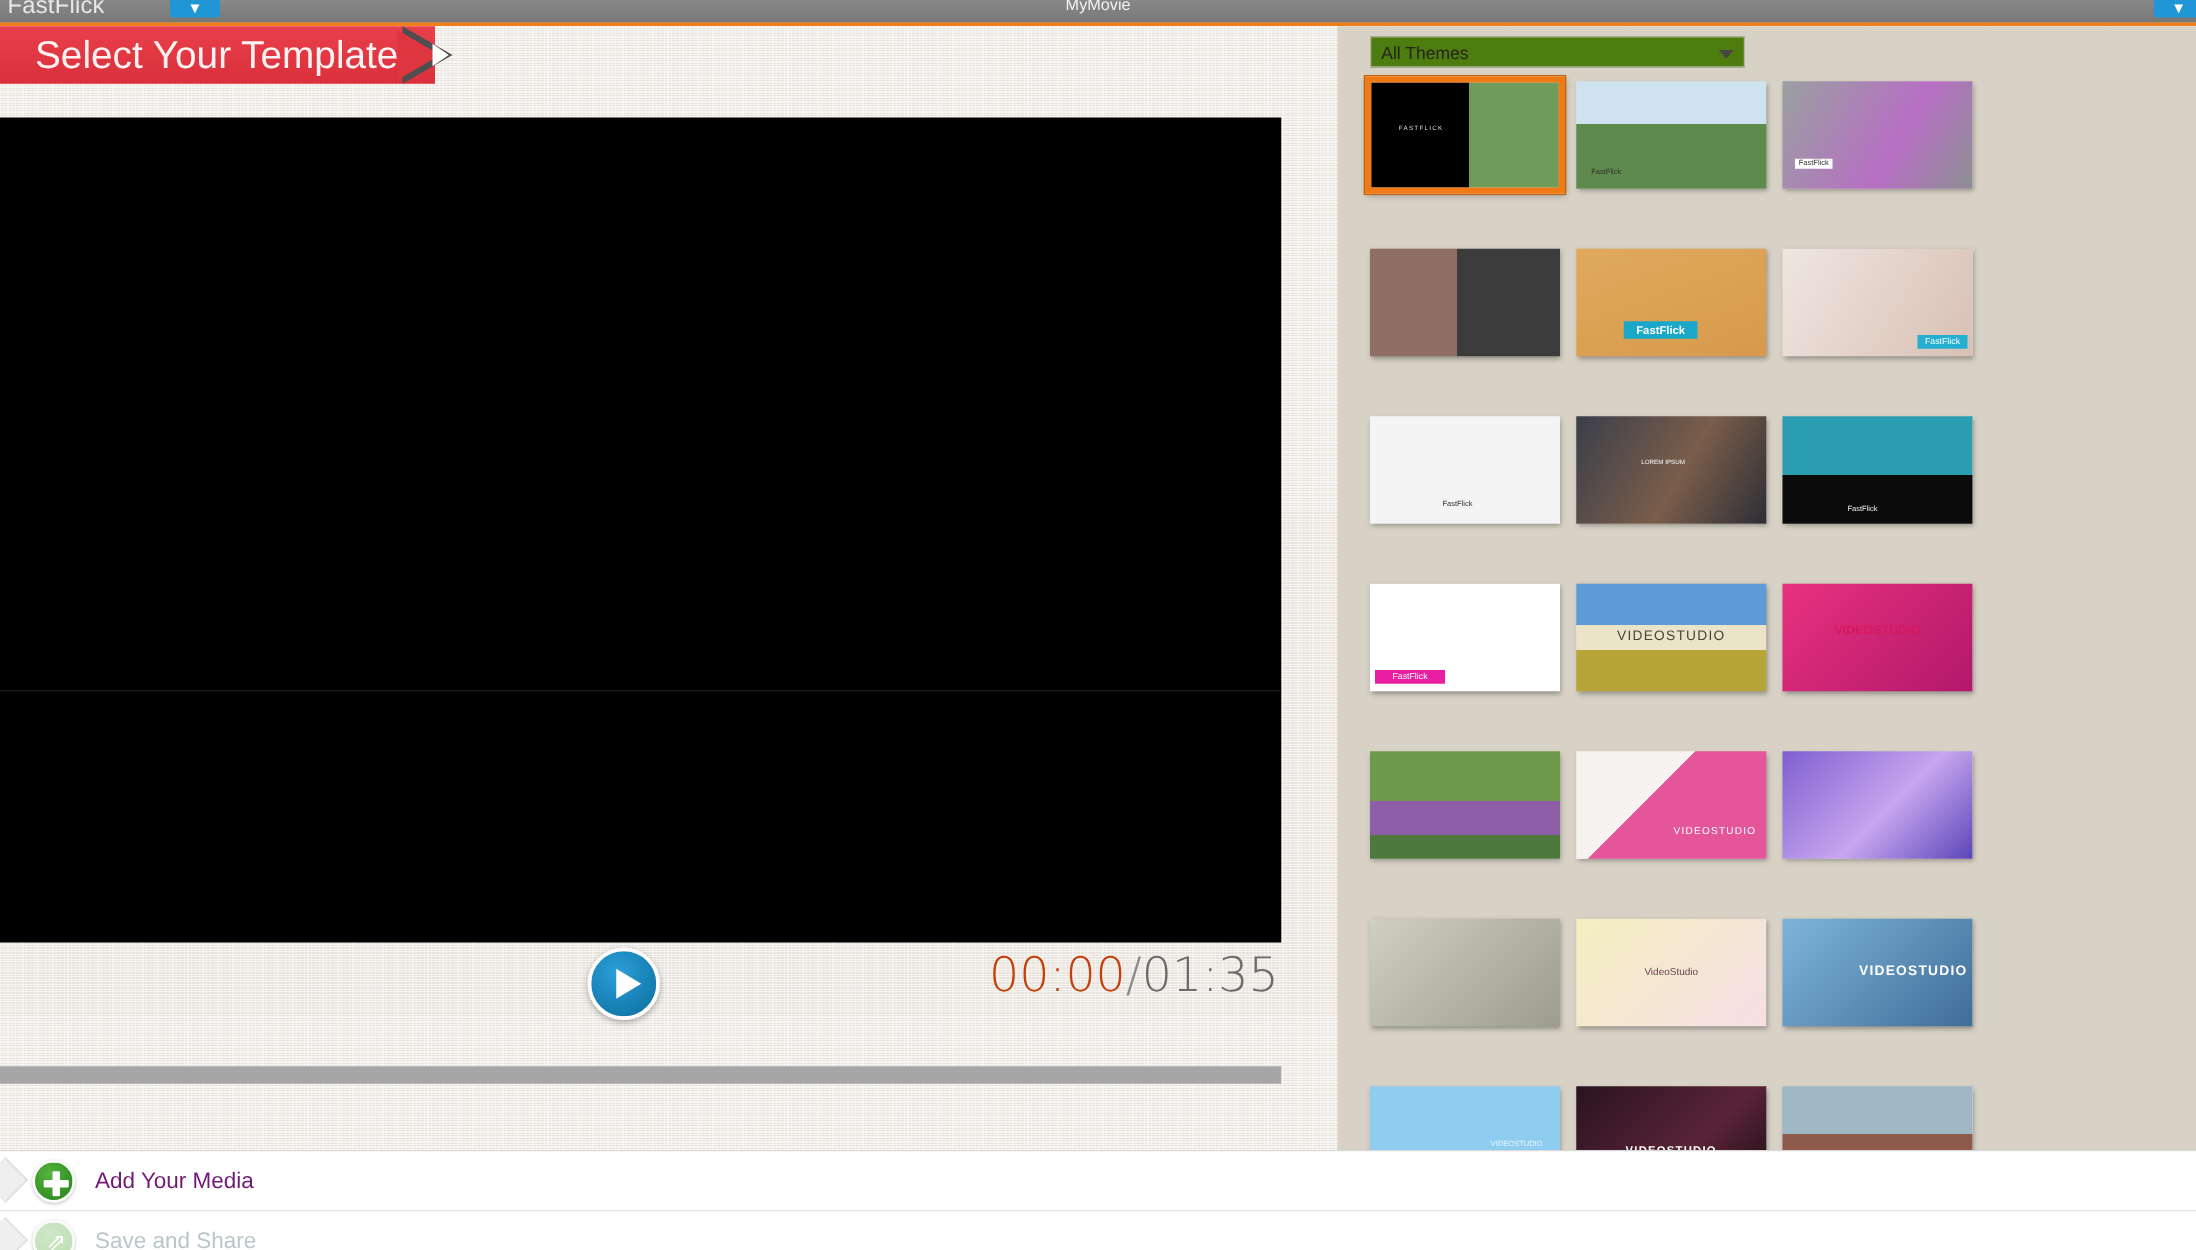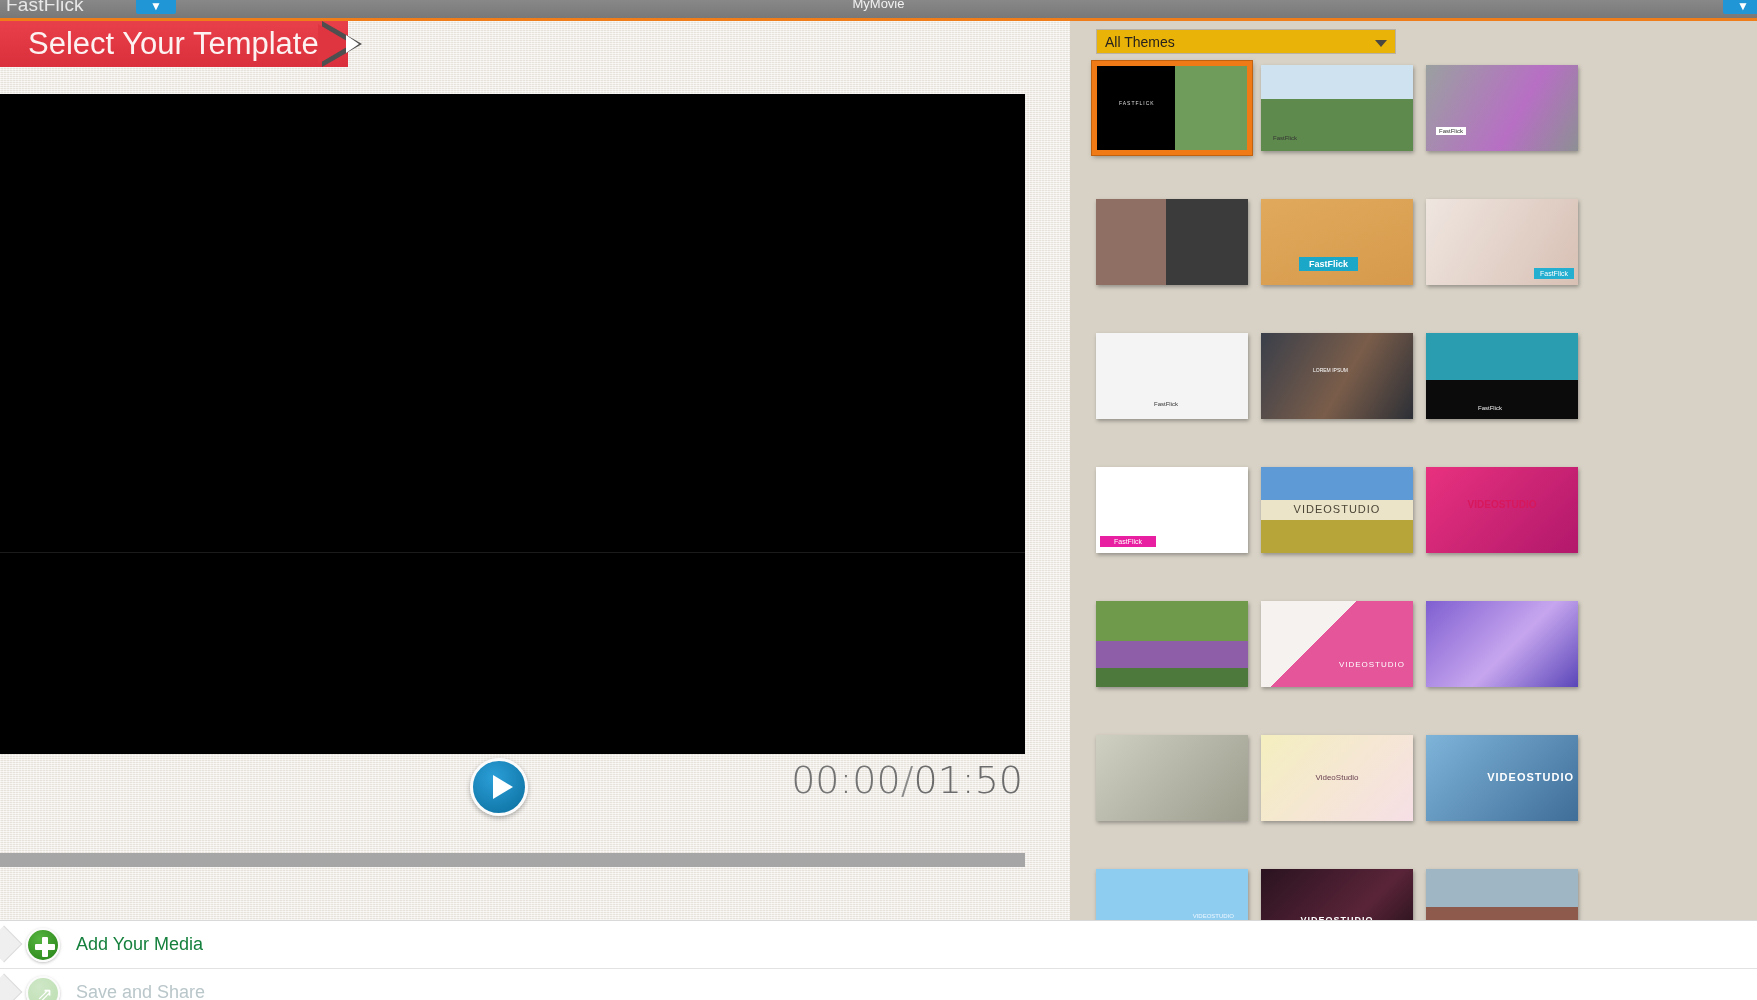--- a/index.html
+++ b/index.html
@@ -115,21 +115,21 @@
     width: 0; height: 0;
     border-top: 12px solid transparent;
     border-bottom: 12px solid transparent;
     border-left: 20px solid #ffffff;
   }
   .timecode {
     position: absolute; right: 2px; top: 4px;
     font-size: 38px; letter-spacing: 0px;
     font-family: "DejaVu Sans", sans-serif; font-weight: 300;
   }
-  .timecode .cur { color: #737373; }
+  .timecode .cur { color: #c2410c; }
   .timecode .sep { color: #8b8b8b; }
   .timecode .tot { color: #6b6b6b; }
 
   .scrub-track {
     position: absolute; left: 0; top: 853px; width: 1025px; height: 14px;
     background: #a6a6a6;
     cursor: pointer;
   }
 
   
@@ -138,21 +138,21 @@
     width: 687px; height: 899px;
     background: #d8d2c6;
     overflow: hidden;
   }
   .tpl-head {
     position: absolute; left: 0; top: 0; width: 687px; height: 40px;
   }
   .theme-select {
     position: absolute; left: 26px; top: 8px;
     width: 300px; height: 25px;
-    background: #eab308;
+    background: #4d7c0f;
     border: 1px solid #b9b1a4;
     display: flex; align-items: center;
     cursor: pointer;
   }
   .theme-select .val {
     margin-left: 8px; font-size: 14px; color: #26221d;
   }
   .theme-select .dd {
     position: absolute; right: 8px; top: 10px;
     width: 0; height: 0;
@@ -223,21 +223,21 @@
   .circle-icon .plus-v {
     position: absolute; left: 14px; top: 7px; width: 6px; height: 20px;
     background: #fff; border-radius: 1px;
   }
   .circle-icon .share-glyph {
     position: absolute; left: 8px; top: 7px;
     width: 18px; height: 20px;
     color: #fff; font-size: 19px; line-height: 20px; text-align: center;
   }
   .step-row .txt {
-    margin-left: 16px; font-size: 18px; color: #15803d;
+    margin-left: 16px; font-size: 18px; color: #701a75;
   }
   .step-row.disabled .txt { color: #b9c6ca; }
 </style>
 </head>
 <body>
 
 <div id="app">
 
   <div class="titlebar">
     <div class="app-name">FastFlick</div>
@@ -259,21 +259,21 @@
 
   <div class="preview">
     <div class="seam"></div>
   </div>
 
   <div class="transport">
     <div class="play-btn">
       <div class="tri"></div>
     </div>
     <div class="timecode">
-      <span class="cur">00:00</span><span class="sep">/</span><span class="tot">01:50</span>
+      <span class="cur">00:00</span><span class="sep">/</span><span class="tot">01:35</span>
     </div>
   </div>
   <div class="scrub-track"></div>
 
   <div class="tpl-panel">
     <div class="tpl-head">
       <div class="theme-select">
         <span class="val">All Themes</span>
         <span class="dd"></span>
       </div>

